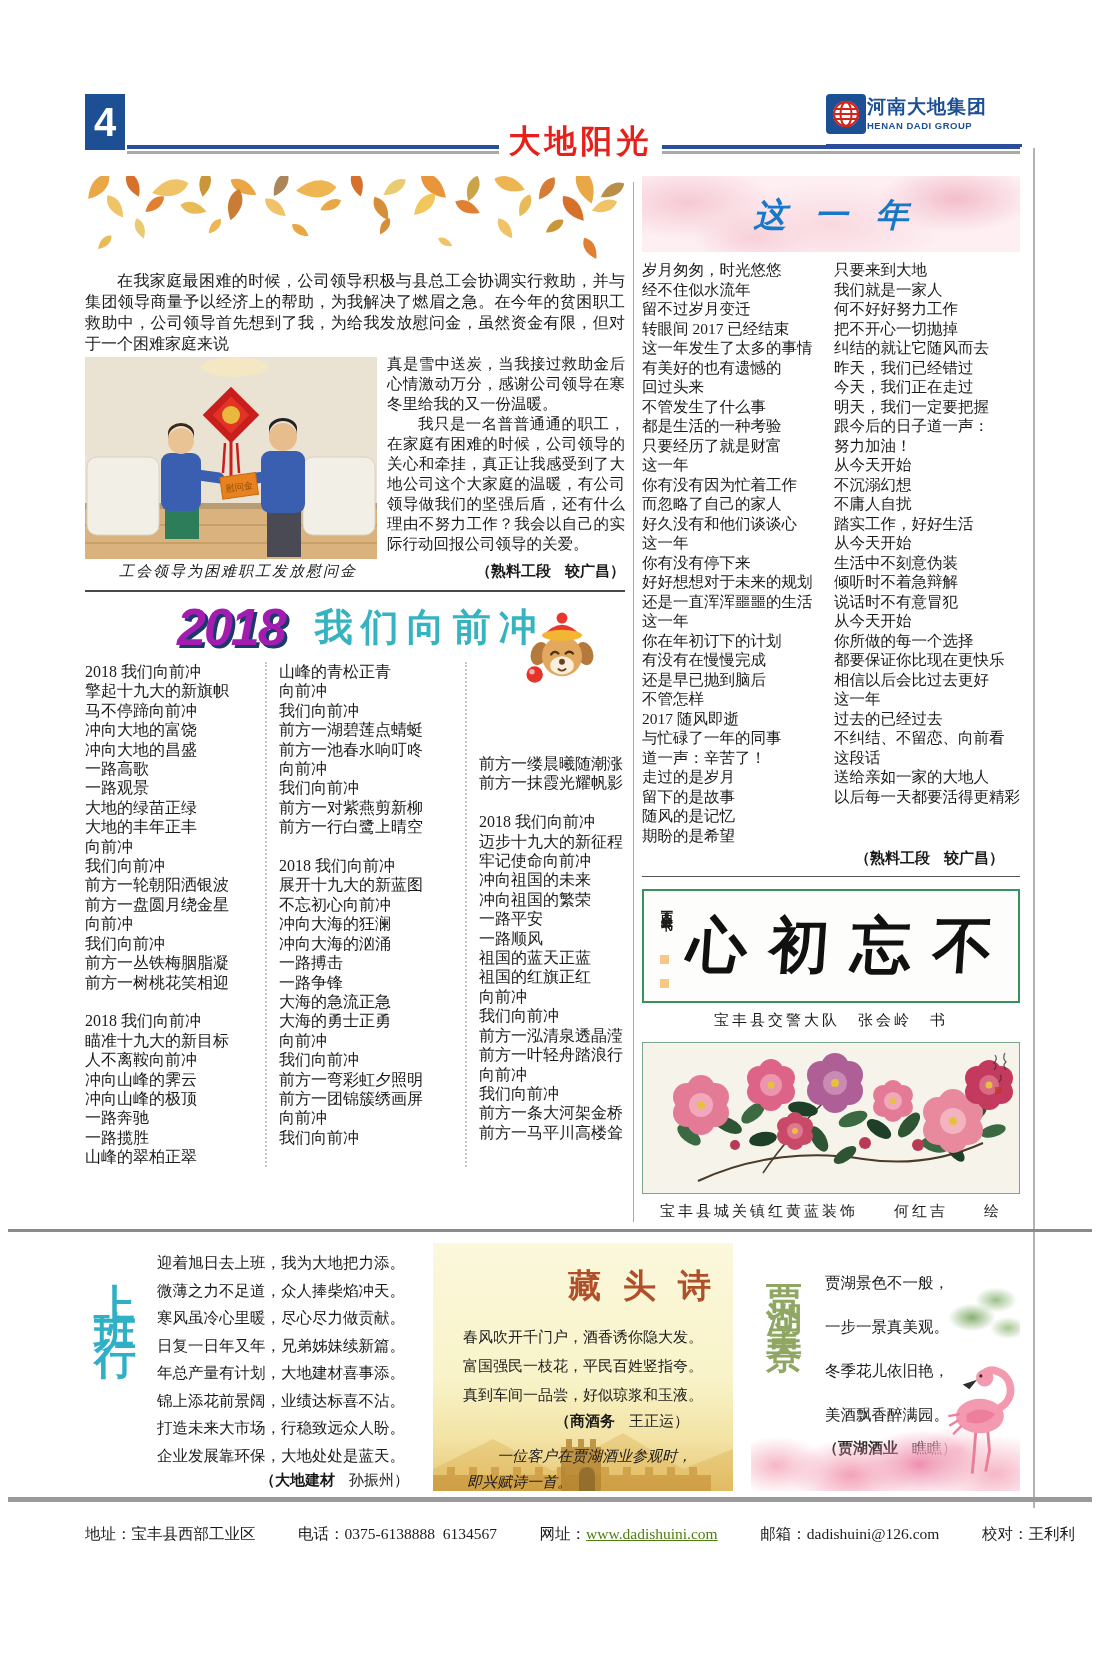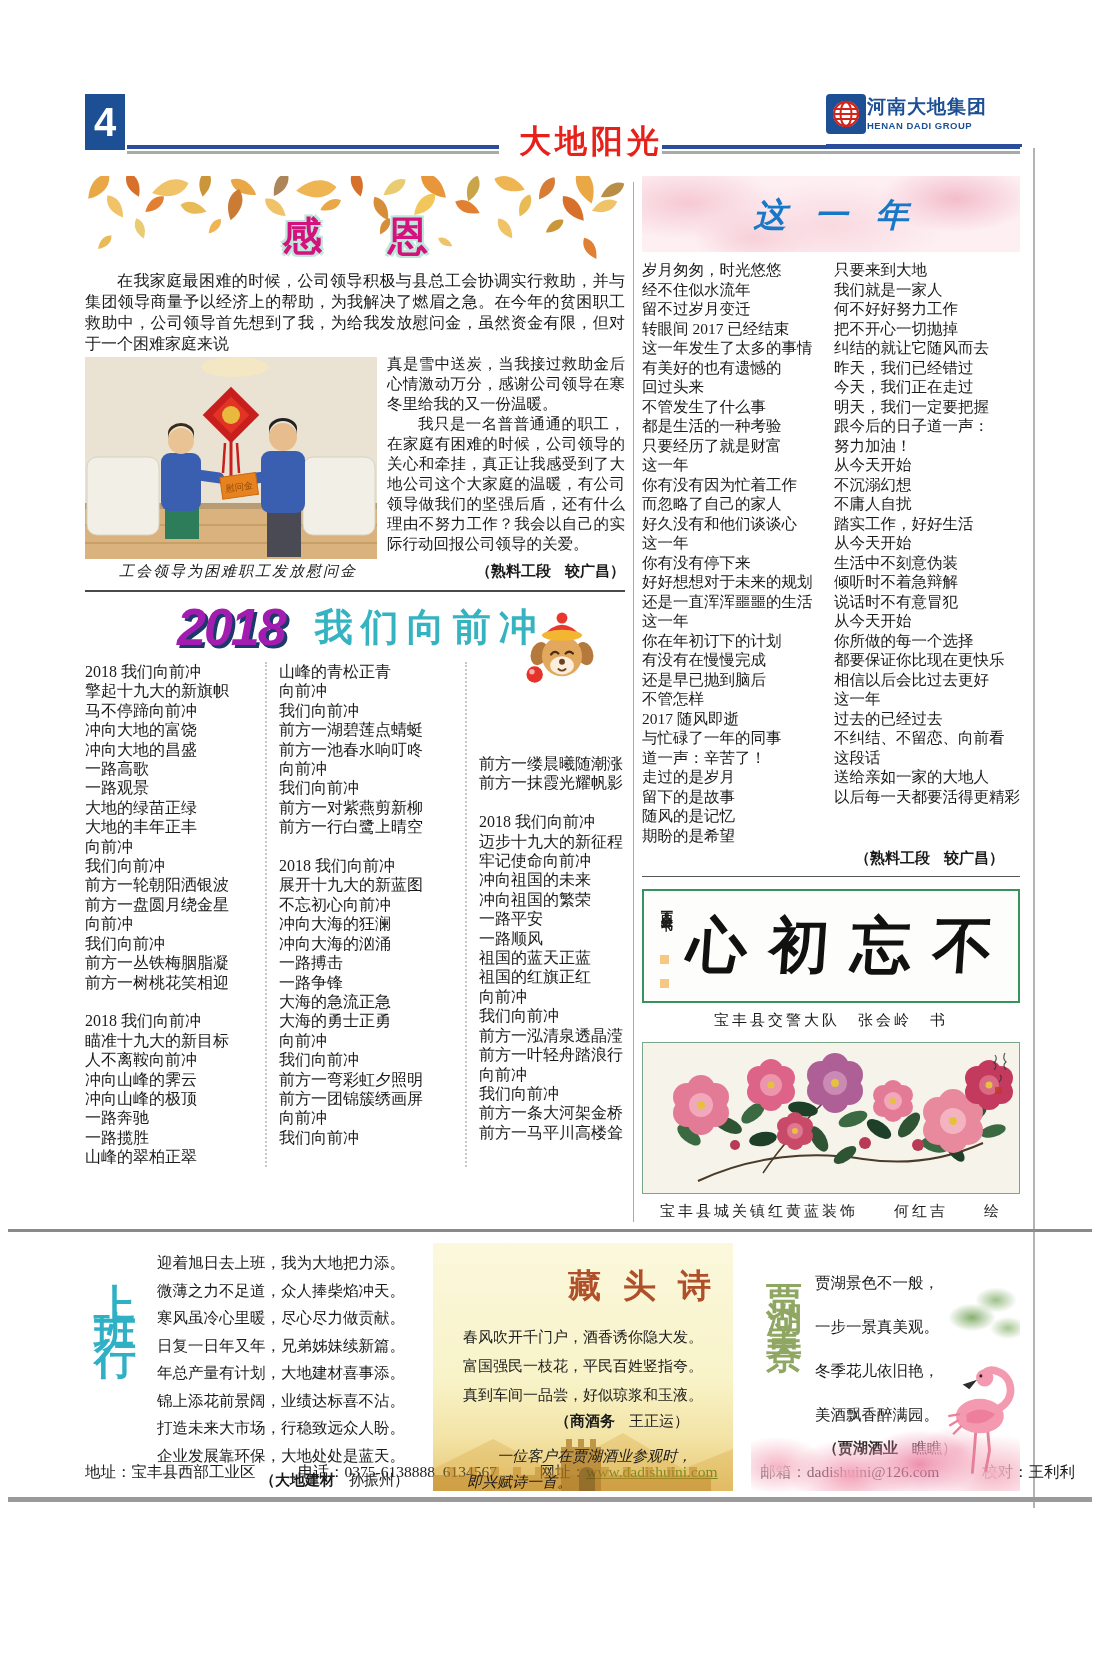--- a/index.html
+++ b/index.html
@@ -7,21 +7,21 @@
        font-family:"Liberation Serif","DejaVu Serif",serif;color:#1a1a1a;overflow:hidden;}
   #page{position:absolute;inset:0;}
   .abs{position:absolute;}
 
   
   .pagenum{left:85px;top:94px;width:40px;height:56px;background:#1c4f94;color:#fff;
            font-family:"Liberation Sans",sans-serif;font-size:40px;font-weight:bold;
            display:flex;align-items:center;justify-content:center;}
   .rule-b{height:4px;background:#2b4d9b;}
   .rule-g{height:3px;background:#a9a9a9;}
-  .masthead{left:498px;top:120px;width:165px;text-align:right;color:#e8201a;
+  .masthead{left:498px;top:120px;width:165px;text-align:center;color:#e8201a;
             font-family:"Liberation Sans",sans-serif;font-weight:bold;font-size:32px;letter-spacing:4px;}
   .logo{left:826px;top:94px;width:196px;display:flex;gap:1px;align-items:flex-start;
         border-bottom:3px solid #2b4d9b;padding-bottom:6px;}
   .logo-txt{display:flex;flex-direction:column;}
   .logo-cn{font-family:"Liberation Sans",sans-serif;font-weight:bold;font-size:19px;color:#1c4f94;letter-spacing:1px;}
   .logo-en{font-family:"Liberation Sans",sans-serif;font-weight:bold;font-size:9.5px;color:#1c4f94;letter-spacing:.5px;}
 
   
   .leftcol{left:85px;top:176px;width:540px;}
   .rightcol{left:642px;top:176px;width:378px;}
@@ -105,38 +105,38 @@
               letter-spacing:22px;padding-left:22px;}
   .acrolines{margin-top:14px;text-align:center;}
   .acrolines .pl{font-size:15px;line-height:29px;white-space:nowrap;}
   .acro-attr{text-align:right;padding-right:44px;margin-top:2px;}
   .acro-note{margin:12px auto 0 auto;width:232px;font-size:15px;line-height:26px;font-style:italic;text-indent:2em;}
   .greatwall{position:absolute;left:0;bottom:0;width:100%;height:100px;z-index:1;opacity:.8;}
 
   .jiahublk{flex:1;position:relative;overflow:hidden;}
   .vtitle-jiahu{position:absolute;left:8px;top:12px;writing-mode:vertical-rl;text-orientation:upright;
                 font-size:36px;font-weight:bold;color:#8fa763;letter-spacing:18px;height:228px;}
-  .jiahulines{position:absolute;left:64px;top:18px;}
+  .jiahulines{position:absolute;left:74px;top:18px;}
   .jiahulines .pl{font-size:15.5px;line-height:44px;white-space:nowrap;}
   .jiahu-attr{position:absolute;left:72px;top:196px;}
   .flamingo{position:absolute;right:-6px;bottom:6px;width:96px;height:134px;z-index:2;}
   .splash{position:absolute;left:-8px;right:-8px;bottom:-6px;height:78px;z-index:1;
     background-image:radial-gradient(70px 42px at 12% 60%,#f6b6c6 0%,rgba(246,182,198,0) 70%),
       radial-gradient(90px 52px at 38% 72%,#f3a2b8 0%,rgba(243,162,184,0) 70%),
       radial-gradient(80px 48px at 62% 58%,#ee8fae 0%,rgba(238,143,174,0) 72%),
       radial-gradient(95px 56px at 88% 70%,#f6b6c6 0%,rgba(246,182,198,0) 70%),
       radial-gradient(55px 34px at 75% 40%,#f9cdd9 0%,rgba(249,205,217,0) 70%);}
   .greens{position:absolute;right:0;top:36px;width:80px;height:70px;z-index:0;
     background-image:radial-gradient(30px 18px at 70% 30%,#9dc08a 0%,rgba(157,192,138,0) 70%),
       radial-gradient(34px 20px at 40% 55%,#86b070 0%,rgba(134,176,112,0) 70%),
       radial-gradient(26px 16px at 85% 70%,#a8c794 0%,rgba(168,199,148,0) 70%);}
 
   
   .footbar{left:8px;top:1497px;width:1084px;height:5px;background:#9a9a9a;}
-  .footline{left:85px;top:1462px;width:990px;display:flex;justify-content:space-between;font-size:15.5px;}
+  .footline{left:85px;top:1524px;width:990px;display:flex;justify-content:space-between;font-size:15.5px;}
   .footline .grp{white-space:pre;}
   .footline a{color:#4d7c0f;}
 </style>
 </head>
 <body>
 
 <div id="page">
 
   <div class="abs pagenum">4</div>
   <div class="abs rule-b" style="left:127px;top:145px;width:372px;"></div>
@@ -204,21 +204,20 @@
           <use href="#lf" fill="#f0b24a" transform="translate(130,50) rotate(40) scale(0.7)"></use>
           <use href="#lf" fill="#e8a33d" transform="translate(215,54) rotate(-55) scale(0.75)"></use>
           <use href="#lf" fill="#d4892f" transform="translate(300,50) rotate(30) scale(0.7)"></use>
           <use href="#lf" fill="#f0c060" transform="translate(420,52) rotate(-35) scale(0.9)"></use>
           <use href="#lf" fill="#c8912f" transform="translate(470,50) rotate(55) scale(0.8)"></use>
           <use href="#lf" fill="#e07a28" transform="translate(505,72) rotate(-30) scale(0.9)"></use>
           <use href="#lf" fill="#e8b84e" transform="translate(20,66) rotate(45) scale(0.7)"></use>
           <use href="#lf" fill="#f0c060" transform="translate(360,66) rotate(-60) scale(0.6)"></use>
         </g>
       </svg>
-      <div class="ganen-title">感恩</div>
     </div>
 
     <div class="article">
       <p>在我家庭最困难的时候，公司领导积极与县总工会协调实行救助，并与集团领导商量予以经济上的帮助，为我解决了燃眉之急。在今年的贫困职工救助中，公司领导首先想到了我，为给我发放慰问金，虽然资金有限，但对于一个困难家庭来说</p>
       <div class="wrapzone">
         <span class="photo">
           <svg width="292" height="202" viewBox="0 0 292 202">
             <rect width="292" height="202" fill="#eae2d2"></rect>
             <ellipse cx="150" cy="10" rx="34" ry="10" fill="#f5e9c0" opacity="0.8"></ellipse>
             <rect y="146" width="292" height="6" fill="#b89c74"></rect>

